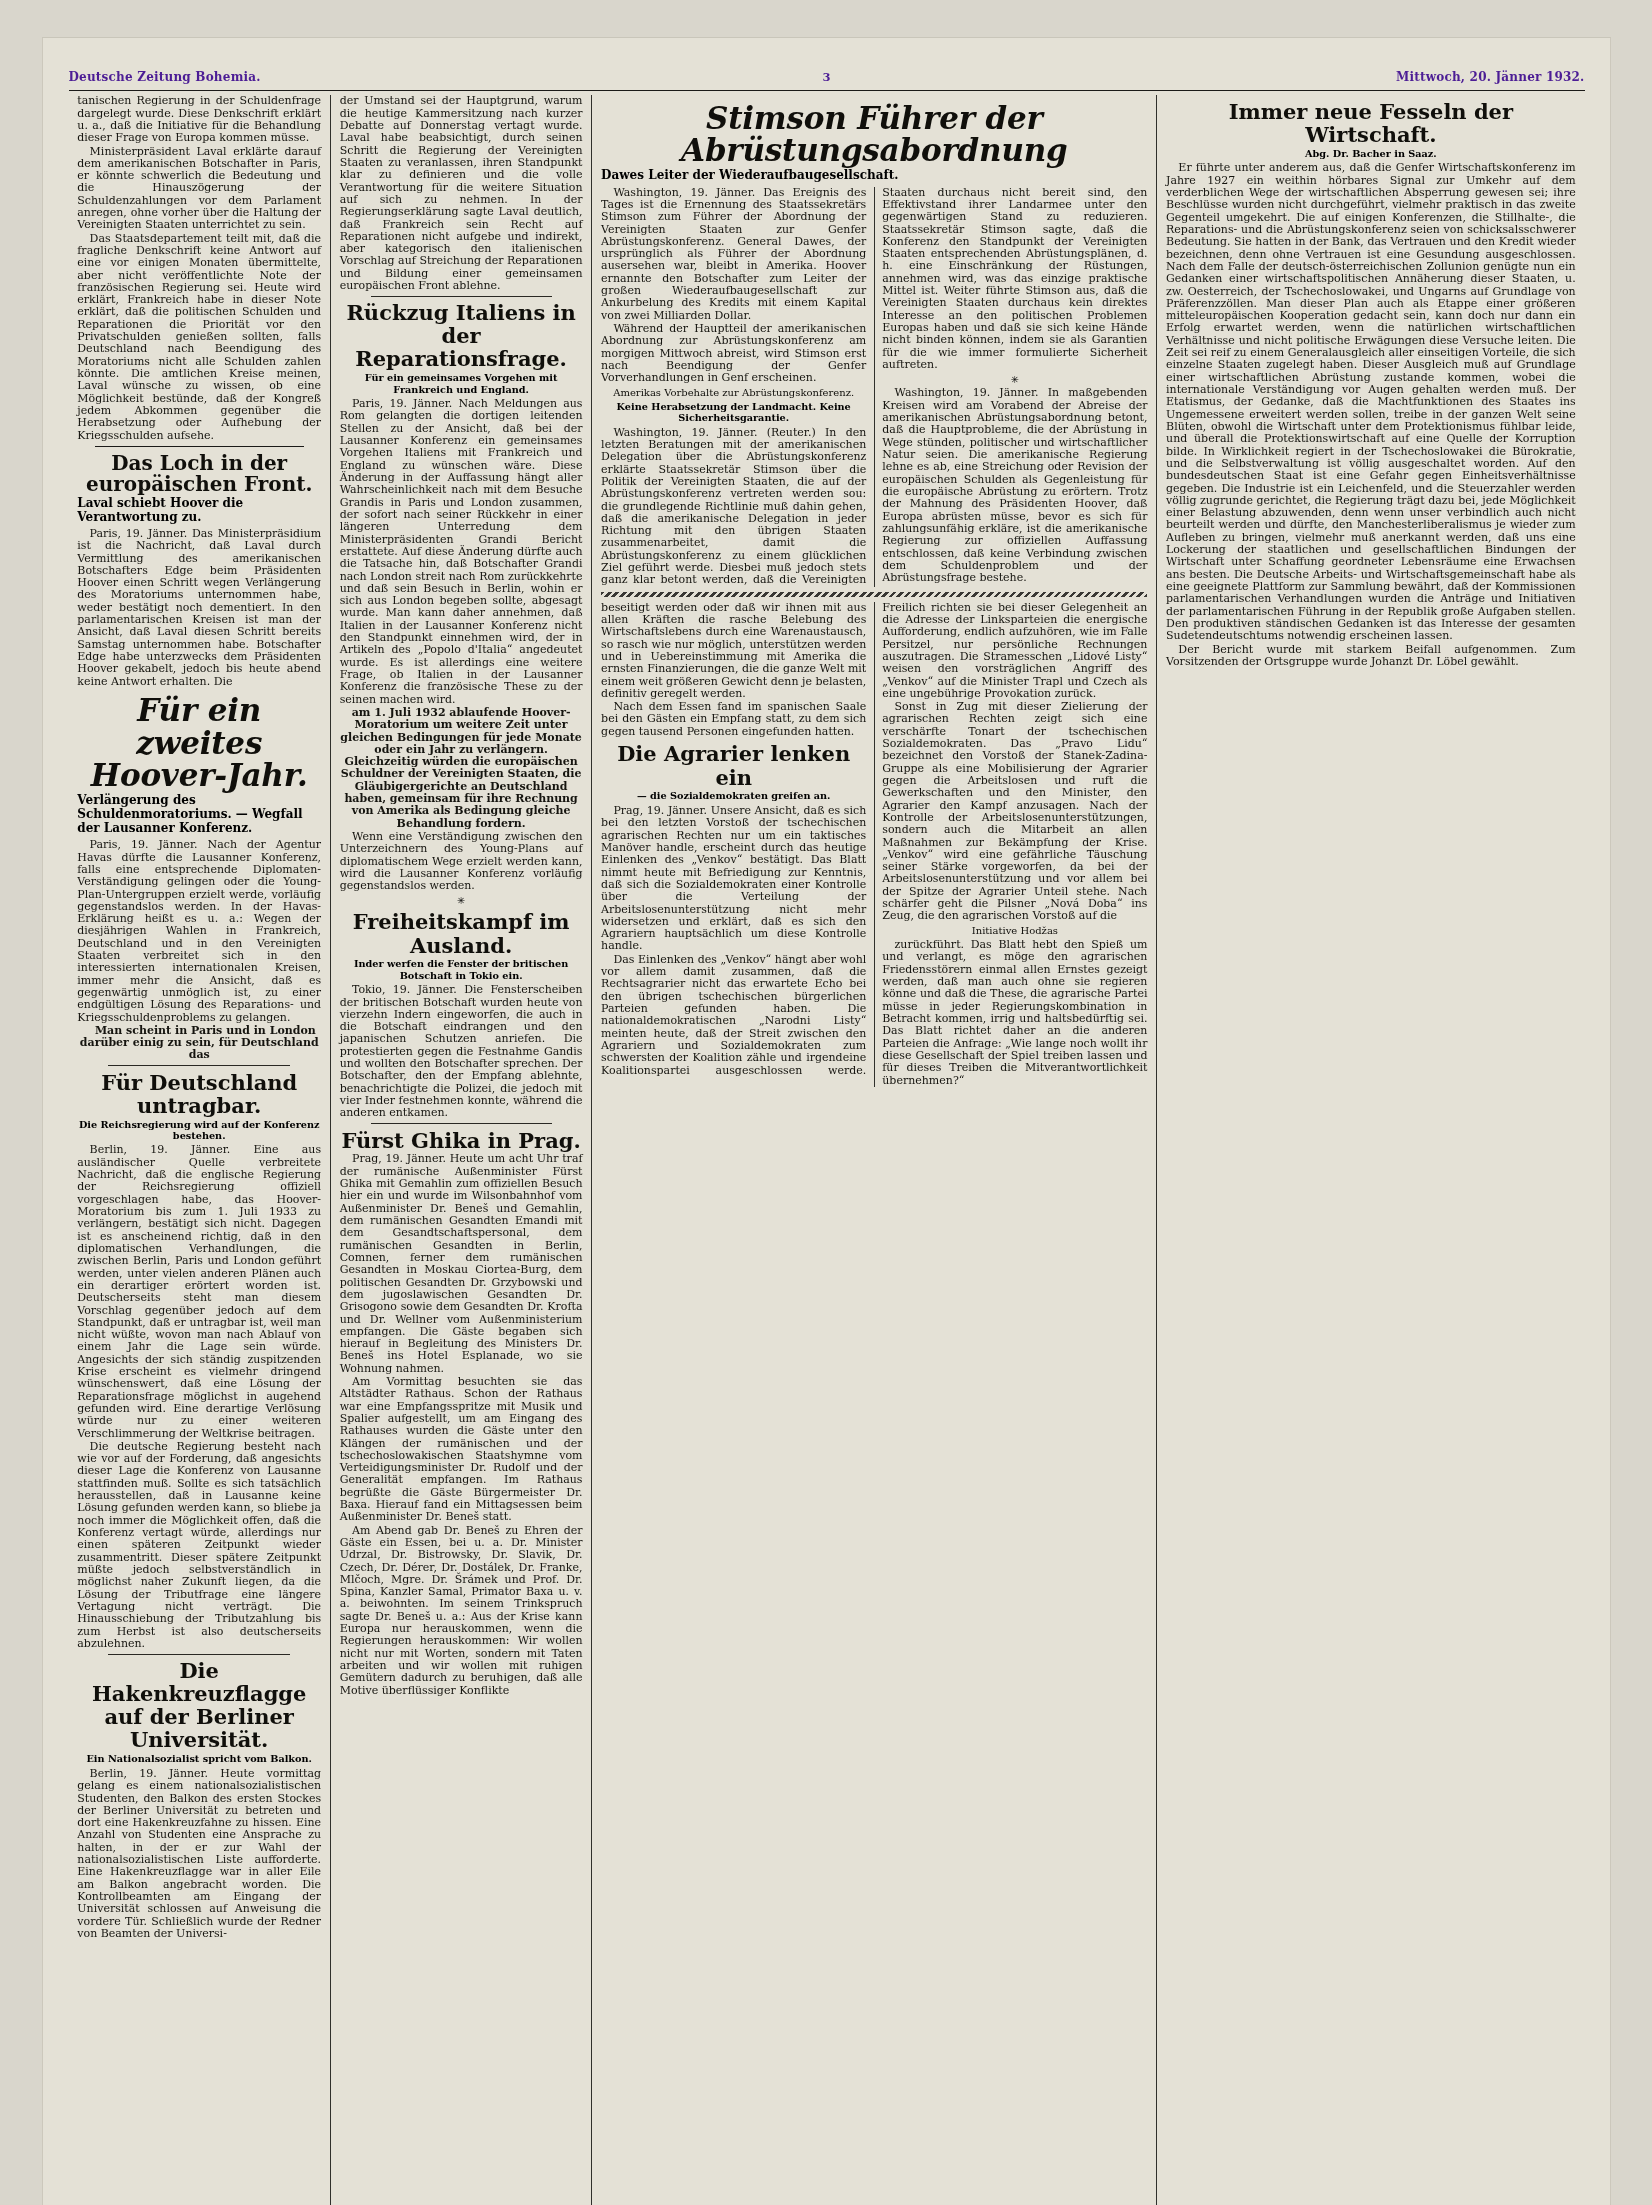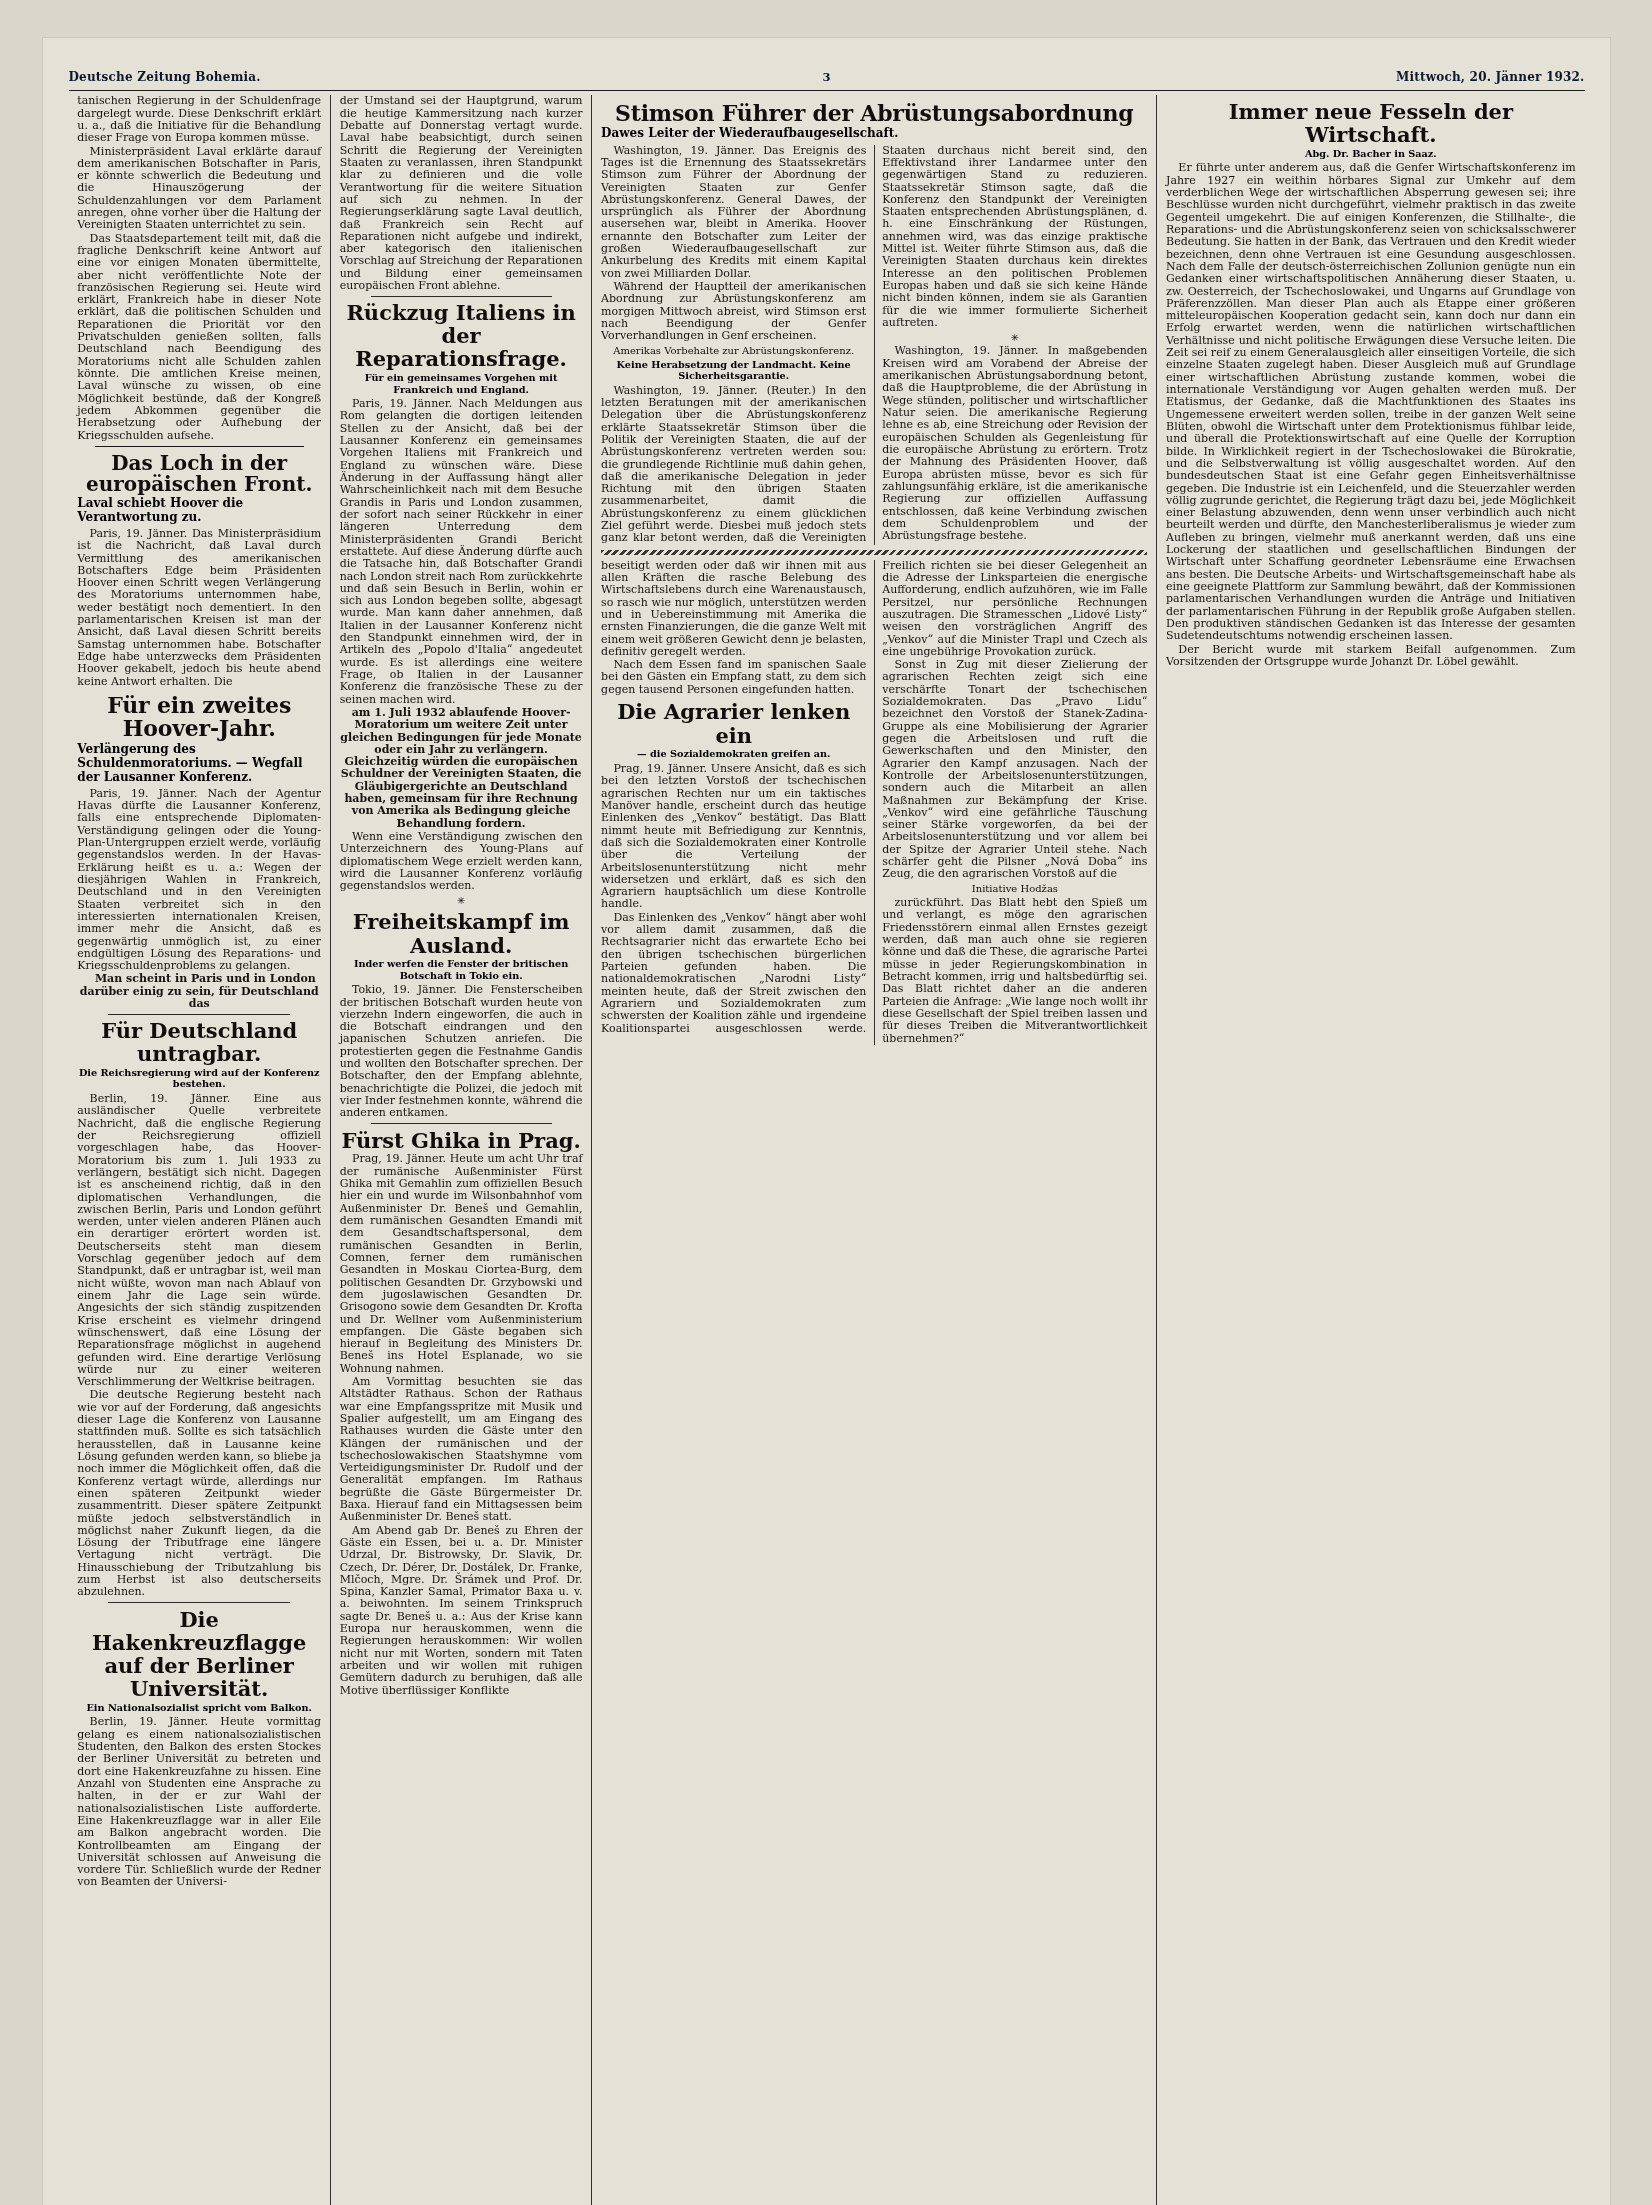--- a/index.html
+++ b/index.html
@@ -25,21 +25,21 @@
   .masthead{
     position:relative;
     height:31px;
     border-bottom:1.8px solid #1b1a18;
     margin-bottom:4.4px;
   }
   .masthead .left,.masthead .right,.masthead .center{
     position:absolute;bottom:6.2px;
     font-weight:bold;
     font-size:12px;
-    color:#0f172a;
+    color:#4c1d95;
     letter-spacing:0.2px;
   }
   .masthead .left{left:0;}
   .masthead .right{right:0;}
   .masthead .center{left:50%;transform:translateX(-50%);font-size:11.5px;}
 
   .columns{
     display:flex;
     gap:0;
     height:2232px;
@@ -67,25 +67,26 @@
   p.noind{text-indent:0;}
   .fatline{font-weight:bold;}
 
   h1,h2,h3,h4,h5{
     margin:0;
     text-align:center;
     color:#100f0b;
     font-family:"DejaVu Serif", serif;
   }
   .hl-xl{
-    font-size:22px;
+    font-size:31px;
     font-weight:bold;
     line-height:1.05;
     letter-spacing:-0.2px;
     margin:6.2px 0 2.6px;
+    font-style:italic;
   }
   .hl-lg{
     font-size:20px;
     font-weight:bold;
     line-height:1.06;
     margin:5.3px 0 1.8px;
   }
   .hl-md{
     font-size:21px;
     font-weight:bold;

